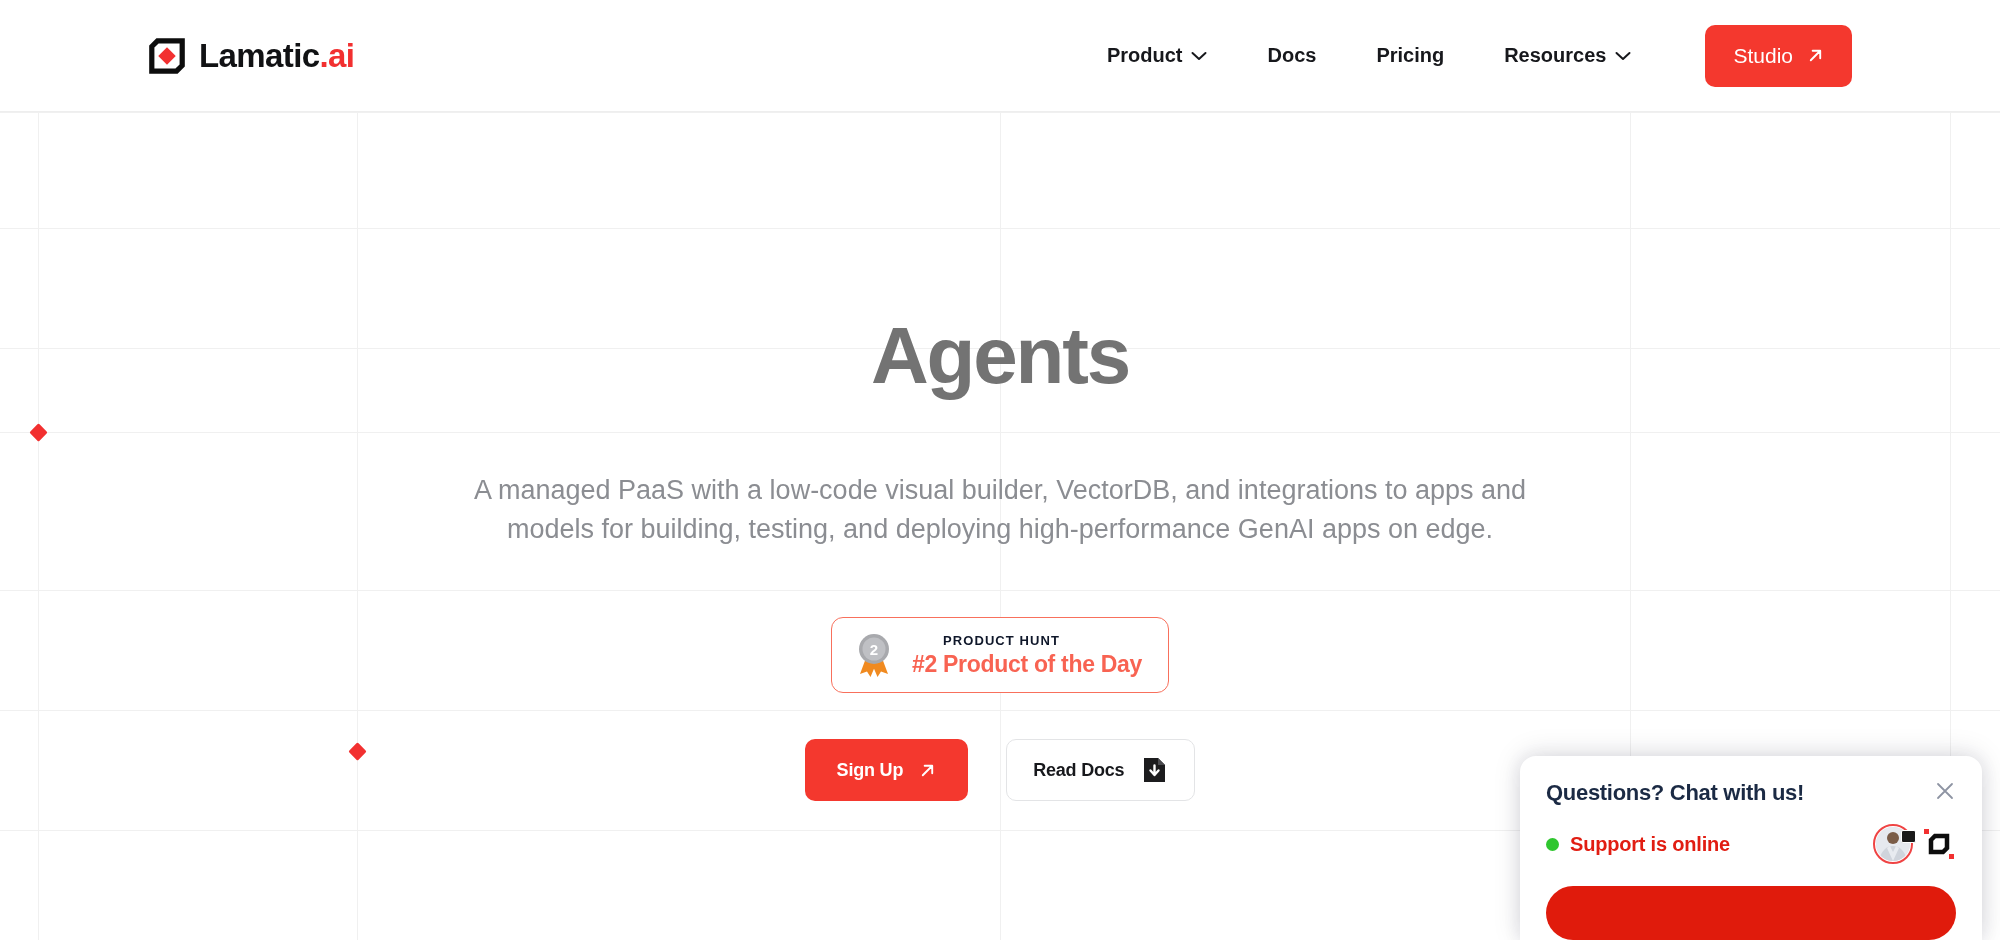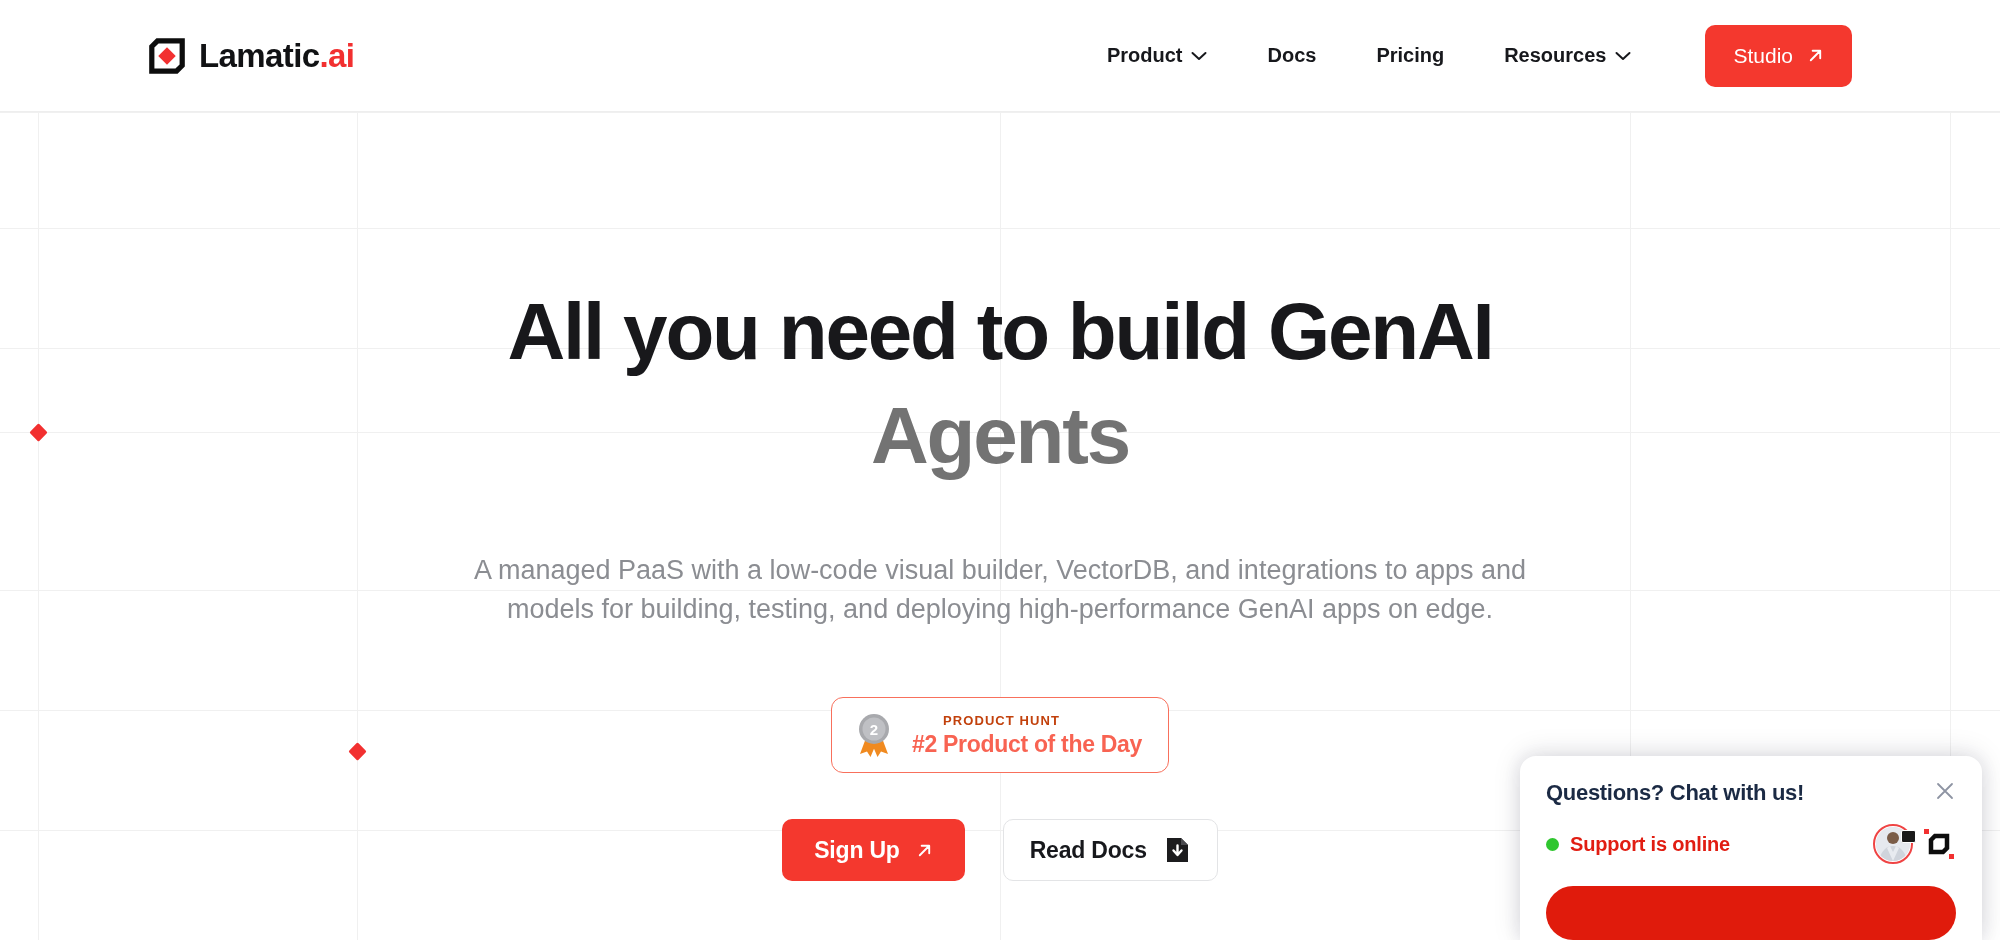--- a/index.html
+++ b/index.html
@@ -72,29 +72,29 @@
   
   .ph-badge {
     margin-top:68px;
     display:flex; align-items:center; gap:16px;
     border:1.5px solid #f8705c; border-radius:12px;
     background:#fff; padding:14px 26px 14px 20px;
     cursor:pointer;
   }
   .ph-medal { width:44px; height:46px; display:block; flex:0 0 auto; }
   .ph-texts { display:flex; flex-direction:column; gap:3px; }
-  .ph-kicker { font-size:13px; font-weight:700; color:#c2410c; letter-spacing:1.1px;padding-left:31px; }
+  .ph-kicker { font-size:13px; font-weight:700; color:#0f172a; letter-spacing:1.1px;padding-left:31px; }
   .ph-title { font-size:23px; font-weight:700; color:#f86352; letter-spacing:-0.3px; }
 
   
   .cta-row { margin-top:46px; display:flex; align-items:center; gap:38px; }
   .btn {
     height:62px; border-radius:10px; border:none;
     display:flex; align-items:center; gap:16px;
-    font-size:23px; font-weight:700; cursor:pointer;
+    font-size:18px; font-weight:700; cursor:pointer;
     font-family:"Liberation Sans", sans-serif;
     letter-spacing:-0.2px;
   }
   .btn-primary { background:#f4382e; color:#fff; padding:0 32px; }
   .btn-secondary {
     background:#fff; color:#17181c;
     border:1px solid #e3e4e6; padding:0 26px;
   }
   .doc-icon { width:28px; height:28px; display:block; flex:0 0 auto; }
 
@@ -196,21 +196,20 @@
           <path d="M4 14 L14 4 M6 4 L14 4 L14 12" fill="none" stroke="#ffffff" stroke-width="2" stroke-linecap="round" stroke-linejoin="round"></path>
         </svg>
       </button>
 
     </nav>
   </header>
 
   <main class="hero">
 
     <h1 class="hero-title">
-      <span>All you need to build GenAI</span>
       <span class="accent">Agents</span>
     </h1>
 
     <p class="hero-sub">A managed PaaS with a low-code visual builder, VectorDB, and integrations to apps and models for building, testing, and deploying high-performance GenAI apps on edge.</p>
 
     <div class="ph-badge">
       <svg class="ph-medal" viewBox="0 0 44 46">
         <path d="M14 26 L8 42 L15 39.5 L18.5 45 L24 32 Z" fill="#f08a20"></path>
         <path d="M30 26 L36 42 L29 39.5 L25.5 45 L20 32 Z" fill="#f08a20"></path>
         <circle cx="22" cy="17" r="15" fill="#a8a9ad"></circle>

